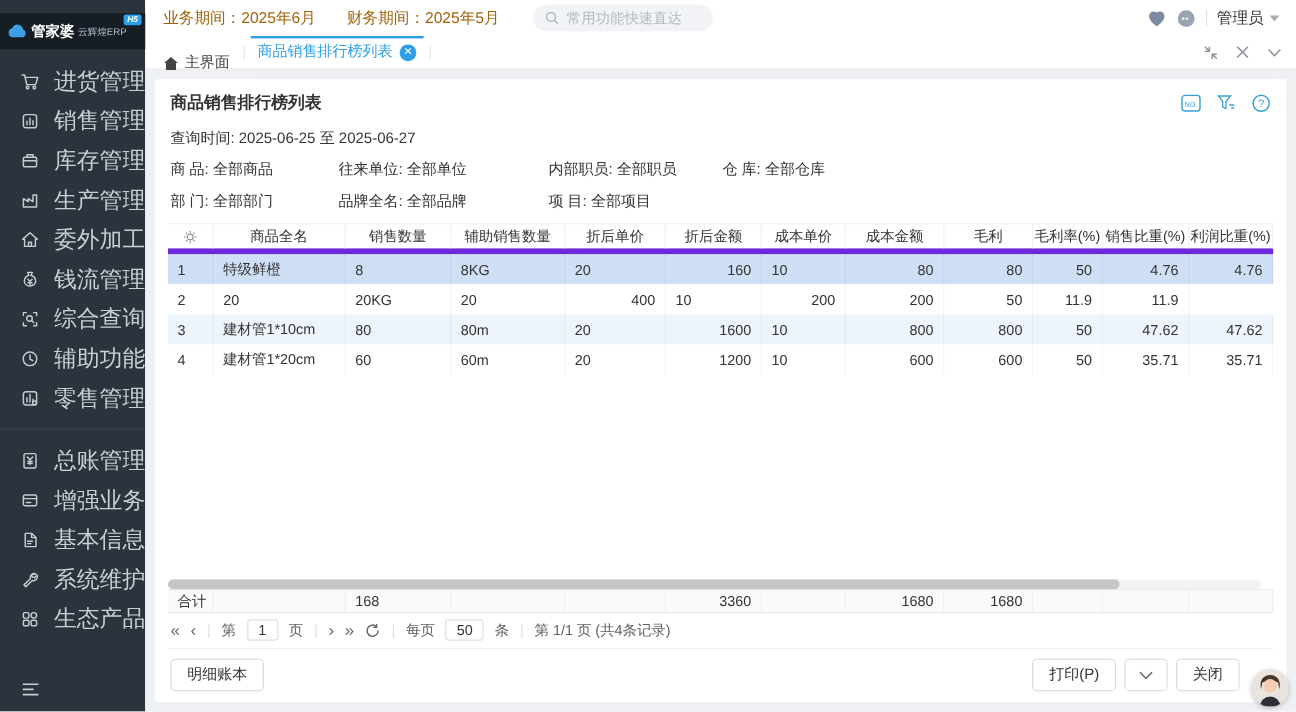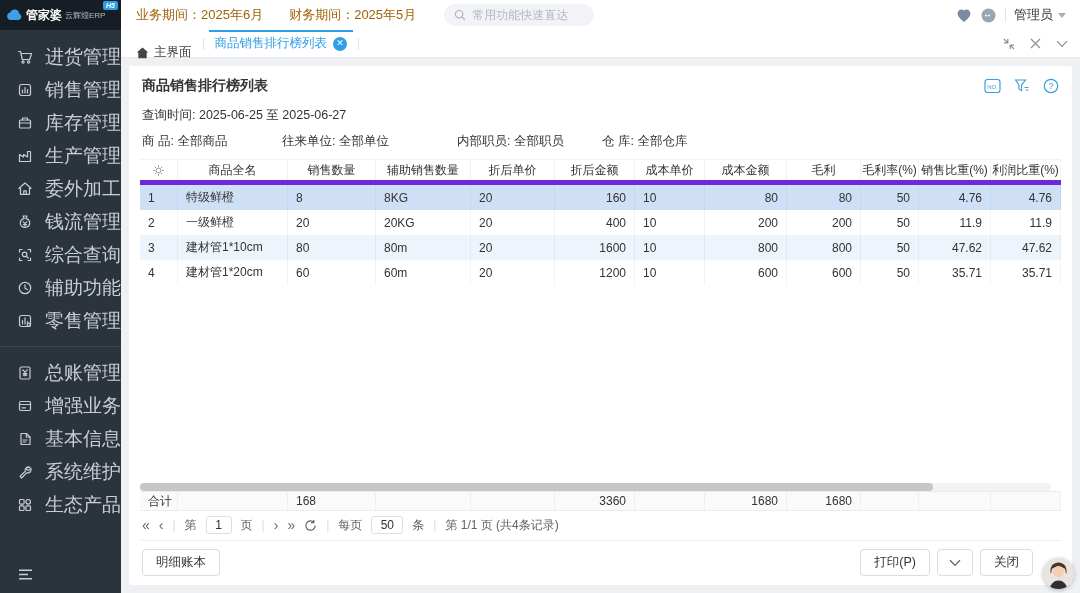--- a/index.html
+++ b/index.html
@@ -2,21 +2,21 @@
 <html><head>
 <meta charset="utf-8">
 <style>
   * { box-sizing: border-box; margin: 0; padding: 0; }
   html,body { width:1080px; height:593px; overflow:hidden; }
   body { font-family:"Liberation Sans","DejaVu Sans",sans-serif; font-size:13px; color:#333; background:#eef0f3; }
   .app { position:relative; display:flex; width:1080px; height:593px; }
 
   
   .sidebar { width:121px; flex-shrink:0; background:#2b333d; display:flex; flex-direction:column; }
-  .logo { height:30px; background:#161d24; display:flex; align-items:center; gap:3px; padding:0 4px 0 6px; position:relative; flex-shrink:0; }
+  .logo { height:30px; background:#161d24; display:flex; align-items:center; gap:3px; padding:0 4px 0 6px; position:relative; flex-shrink:0;margin-top:11px; }
   .logo-main { color:#fff; font-weight:bold; font-size:12px; letter-spacing:0; white-space:nowrap; }
   .logo-sub { color:#aebecb; font-size:8px; white-space:nowrap; }
   .logo-badge { position:absolute; top:1px; right:3px; background:#2d9fe8; color:#fff; font-size:7px; font-weight:bold; font-style:italic; padding:0 3px; border-radius:2px; line-height:9px; }
   .nav { display:flex; flex-direction:column; padding-top:10px; flex:1; }
   .nav-item { height:33px; display:flex; align-items:center; gap:12px; padding-left:17px; color:#c9ced6; font-size:19px; cursor:pointer; white-space:nowrap; }
   .nav-item svg { flex-shrink:0; }
   .nav-divider { height:1px; background:#3a434e; margin:9px 0 9px 0; }
   .sidebar-collapse { margin-top:auto; padding:13px 0 13px 18px; cursor:pointer; }
 
   
@@ -346,20 +346,25 @@
           </span>
         </div>
 
         <div class="query-line">查询时间: 2025-06-25 至 2025-06-27</div>
 
         <div class="filter-row">
           <span class="f0">商 品: 全部商品</span>
           <span class="f1">往来单位: 全部单位</span>
           <span class="f2">内部职员: 全部职员</span>
           <span class="f3">仓 库: 全部仓库</span>
+        </div>
+        <div class="filter-row">
+          <span class="f0">部 门: 全部部门</span>
+          <span class="f1">品牌全名: 全部品牌</span>
+          <span class="f2">项 目: 全部项目</span>
         </div>
 
         <div class="tablebox">
           <div class="t-head" id="t-head">
               <div class="hc">
                 <svg width="13" height="13" viewBox="0 0 16 16">
                   <circle cx="8" cy="8" r="3" stroke="#8a9099" stroke-width="1.2" fill="none"></circle>
                   <path d="M8 1.6v2M8 12.4v2M1.6 8h2M12.4 8h2M3.5 3.5l1.4 1.4M11.1 11.1l1.4 1.4M12.5 3.5l-1.4 1.4M4.9 11.1l-1.4 1.4" stroke="#8a9099" stroke-width="1.2"></path>
                 </svg>
               </div>
@@ -385,21 +390,20 @@
                 <div class="c r">160</div>
                 <div class="c">10</div>
                 <div class="c r">80</div>
                 <div class="c r">80</div>
                 <div class="c r">50</div>
                 <div class="c r">4.76</div>
                 <div class="c r">4.76</div>
               </div>
               <div class="t-row">
                 <div class="c">2</div>
-                <div class="c">一级鲜橙</div>
                 <div class="c">20</div>
                 <div class="c">20KG</div>
                 <div class="c">20</div>
                 <div class="c r">400</div>
                 <div class="c">10</div>
                 <div class="c r">200</div>
                 <div class="c r">200</div>
                 <div class="c r">50</div>
                 <div class="c r">11.9</div>
                 <div class="c r">11.9</div>

